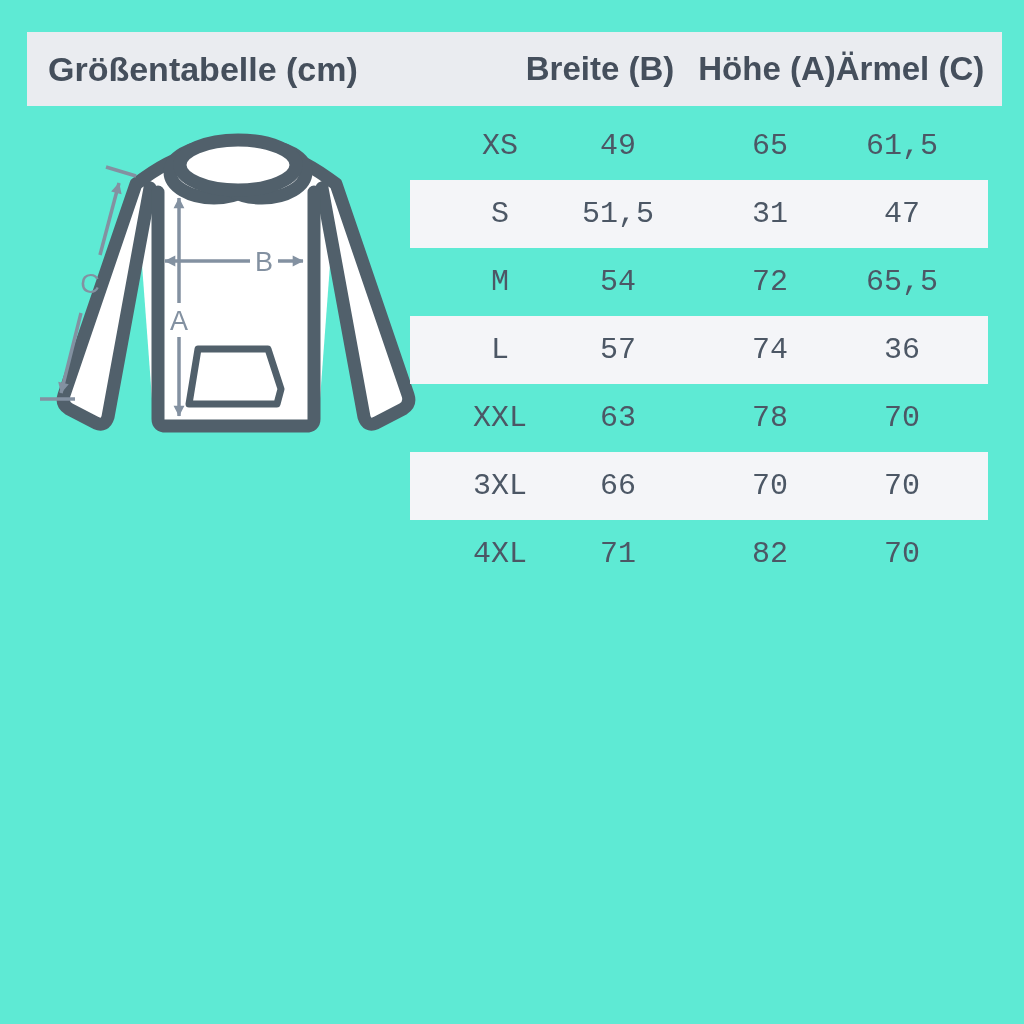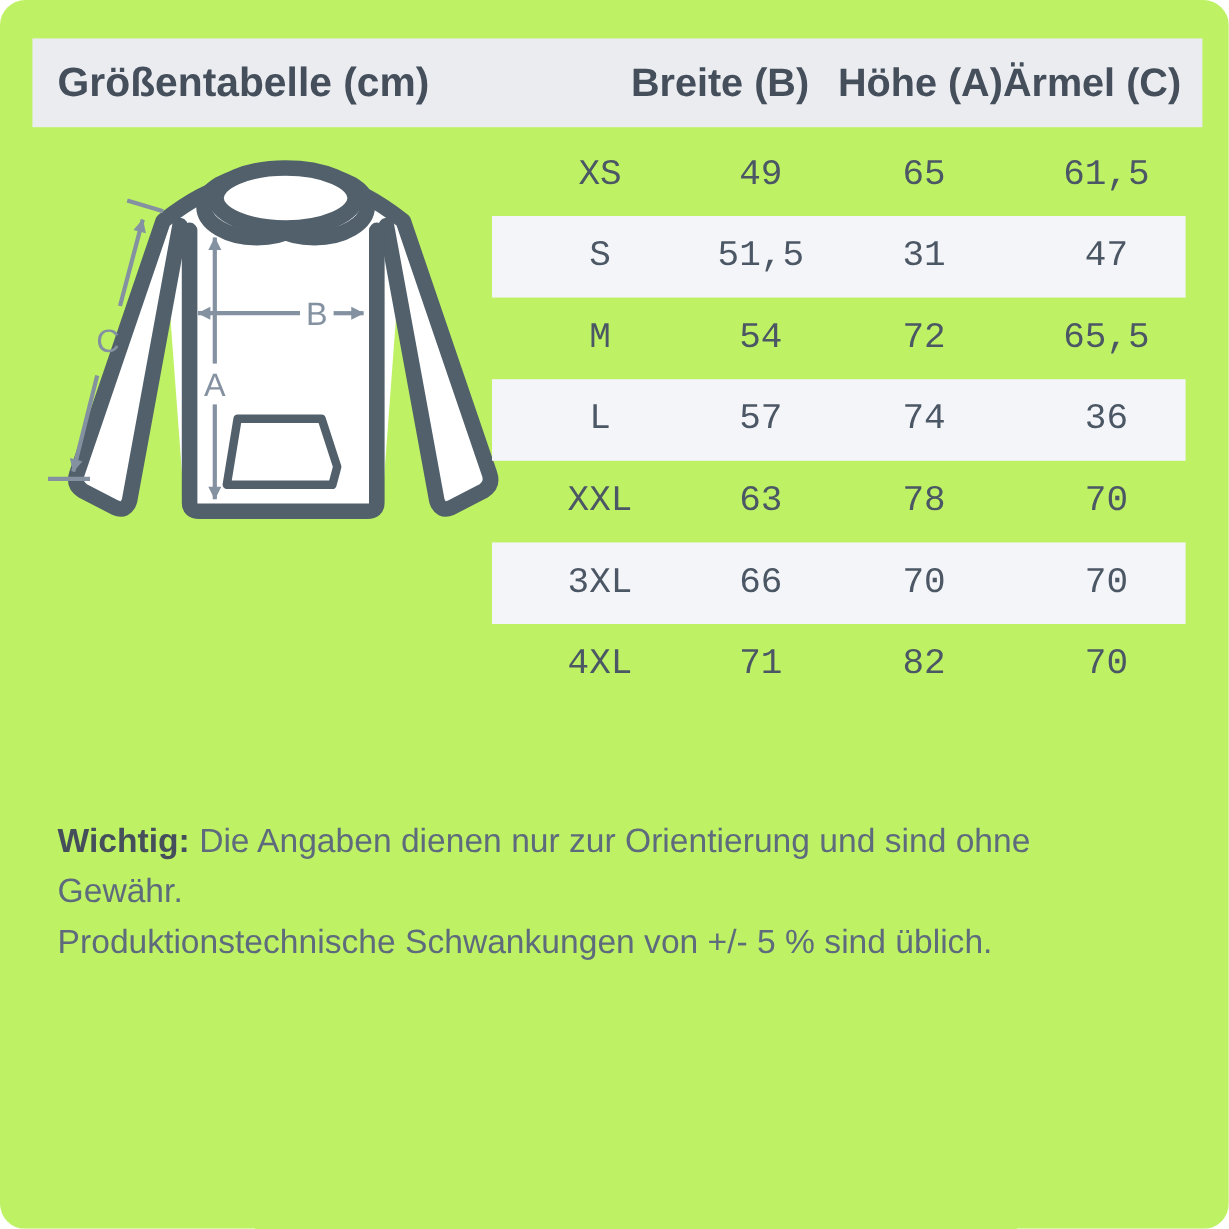--- a/index.html
+++ b/index.html
@@ -1,38 +1,38 @@
 <!DOCTYPE html>
 <html><head>
 <meta charset="utf-8">
 <style>
   html,body { margin:0; padding:0; background:#ffffff; }
   body { width:1024px; height:1024px; font-family:"Liberation Sans", sans-serif; }
-  .sheet { position:relative; width:1024px; height:1024px; background:#bef264; overflow:hidden;border-radius:21px; }
+  .sheet { position:relative; width:1024px; height:1024px; background:#5eead4; overflow:hidden; }
 
   
   .header-bar { position:absolute; left:27px; top:32px; width:975px; height:74px; background:#eaecf0; }
   .title { position:absolute; left:21px; top:0; height:74px; line-height:74px;
            font-size:34px; font-weight:bold; color:#454f5c; white-space:nowrap; }
   .col-head { position:absolute; top:0; height:60px; line-height:74px; font-size:33px; font-weight:bold;
               color:#454f5c; transform:translateX(-50%); white-space:nowrap; }
   .col-head.b { left:573px; }
   .col-head.a { left:740px; }
   .col-head.c { left:883px;text-align:right; }
 
   
   .size-table { position:absolute; left:410px; top:112px; width:578px;font-family:Liberation Mono, monospace; }
   .row { position:relative; height:68px; }
   .row:nth-child(even) { background:#f4f5f8; }
   .cell { position:absolute; top:0; height:68px; line-height:68px; font-size:30px; color:#4c5765;
           transform:translateX(-50%); white-space:nowrap; }
   .cell.size { left:90px; }
-  .cell.b { left:224px; }
+  .cell.b { left:208px; }
   .cell.a { left:360px; }
-  .cell.c { left:512px; }
+  .cell.c { left:492px; }
 
   
   .diagram { position:absolute; left:30px; top:120px; width:400px; height:340px; }
 
   
   .disclaimer { position:absolute; left:48px; top:680px; width:920px;
                 font-size:28px; line-height:42px; color:#5e6b7d; }
   .disclaimer .lbl { font-weight:bold; color:#454f5c; }
 </style>
 </head>
@@ -133,18 +133,14 @@
       <span class="cell c">70</span>
     </div>
     <div class="row">
       <span class="cell size">4XL</span>
       <span class="cell b">71</span>
       <span class="cell a">82</span>
       <span class="cell c">70</span>
     </div>
   </div>
 
-  <div class="disclaimer">
-    <div><span class="lbl">Wichtig:</span> <span>Die Angaben dienen nur zur Orientierung und sind ohne Gewähr.</span></div>
-    <div>Produktionstechnische Schwankungen von +/- 5 % sind üblich.</div>
-  </div>
 
 </div>
 
 </body></html>

